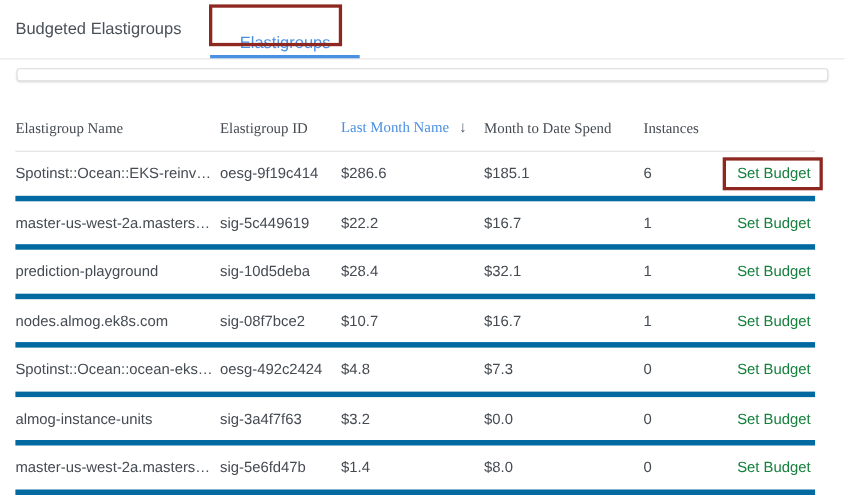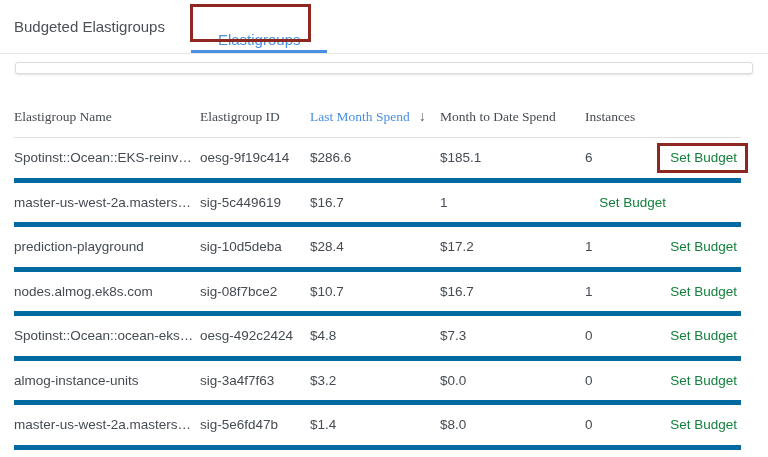--- a/index.html
+++ b/index.html
@@ -117,52 +117,53 @@
     <div class="tab active">Elastigroups</div>
   </div>
 
   <div class="filterbar"></div>
 
   <div class="table">
     <div class="thead">
       <div class="th">Elastigroup Name</div>
       <div class="th">Elastigroup ID</div>
       <div class="th sorted">
-        <span>Last Month Spend</span><span class="sort-arrow">↓</span>
+        <span>Last Month Name</span><span class="sort-arrow">↓</span>
       </div>
       <div class="th">Month to Date Spend</div>
       <div class="th">Instances</div>
       <div class="th"></div>
     </div>
 
     <div id="table-body">
         <div class="trow">
       <div class="cell">Spotinst::Ocean::EKS-reinv…</div>
       <div class="cell">oesg-9f19c414</div>
       <div class="cell">$286.6</div>
       <div class="cell">$185.1</div>
       <div class="cell">6</div>
       <div class="cell action">
         <a>Set Budget</a>
       </div>
     </div>
         <div class="trow">
       <div class="cell">master-us-west-2a.masters…</div>
       <div class="cell">sig-5c449619</div>
+      <div class="cell">$22.2</div>
       <div class="cell">$16.7</div>
       <div class="cell">1</div>
       <div class="cell action">
         <a>Set Budget</a>
       </div>
     </div>
         <div class="trow">
       <div class="cell">prediction-playground</div>
       <div class="cell">sig-10d5deba</div>
       <div class="cell">$28.4</div>
-      <div class="cell">$17.2</div>
+      <div class="cell">$32.1</div>
       <div class="cell">1</div>
       <div class="cell action">
         <a>Set Budget</a>
       </div>
     </div>
         <div class="trow">
       <div class="cell">nodes.almog.ek8s.com</div>
       <div class="cell">sig-08f7bce2</div>
       <div class="cell">$10.7</div>
       <div class="cell">$16.7</div>

